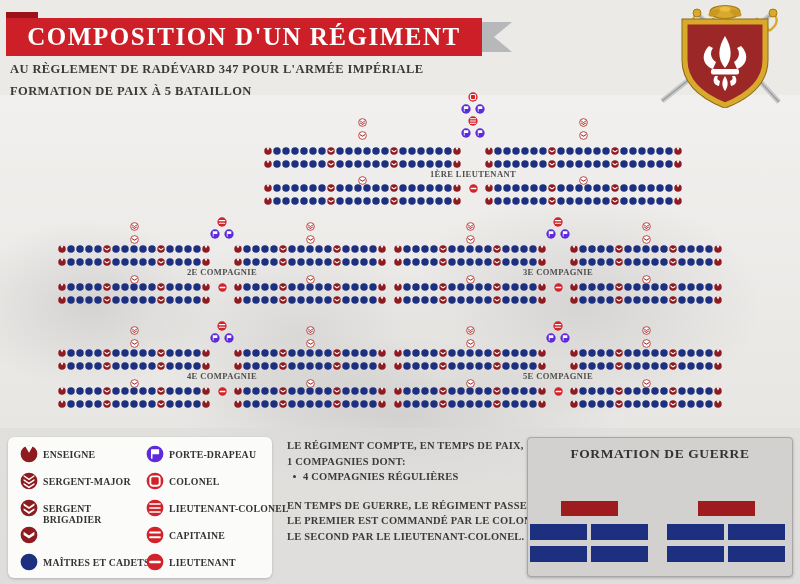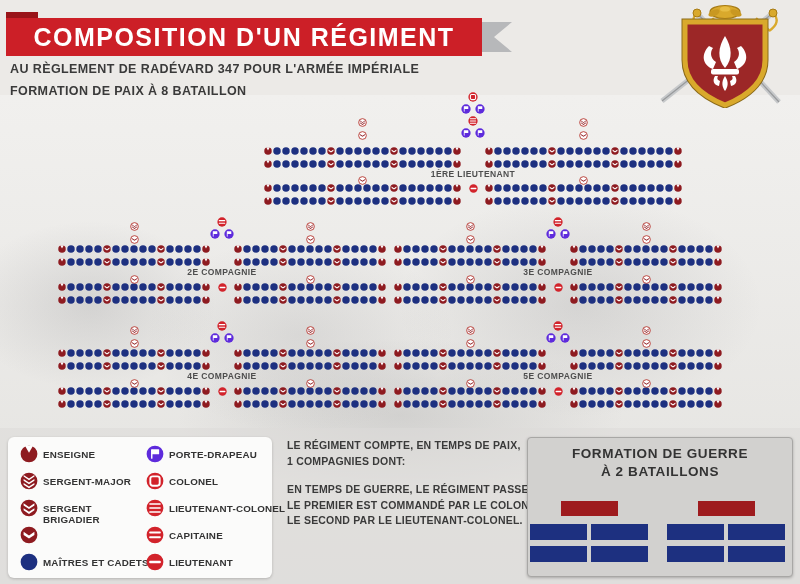--- a/index.html
+++ b/index.html
@@ -1,17 +1,17 @@
 <!DOCTYPE html>
 <html><head>
 <meta charset="utf-8">
 <style>
   html,body{margin:0;padding:0;background:#dfdedd;}
   #stage{position:relative;width:800px;height:584px;background:#eceae7;overflow:hidden;
-         font-family:Liberation Sans, sans-serif;}
+         font-family:Liberation Serif, serif;}
   .abs{position:absolute;}
   #photo-layer{position:absolute;left:0;top:95px;width:800px;height:489px;
     background-image:
       radial-gradient(180px 120px at 90px 210px, rgba(90,90,95,.16), transparent 70%),
       radial-gradient(220px 140px at 300px 240px, rgba(90,90,95,.12), transparent 70%),
       radial-gradient(260px 160px at 580px 210px, rgba(90,90,95,.15), transparent 70%),
       radial-gradient(320px 110px at 400px 320px, rgba(110,110,112,.18), transparent 70%),
       linear-gradient(#f1f0ee, #e3e2df);}
   #bottom-strip{position:absolute;left:0;top:428px;width:800px;height:156px;background:#dcdbd8;opacity:.55;}
   #banner-text{position:absolute;left:6px;top:18px;width:476px;height:38px;line-height:38px;text-align:center;
@@ -45,21 +45,21 @@
   <div id="bottom-strip"></div>
 
   <svg class="abs" style="left:0;top:10px;" width="520" height="50" viewBox="0 0 520 50">
     <polygon points="455,12 512,12 494,27 512,42 455,42" fill="#b7b8ba"></polygon>
     <polygon points="6,2 38,2 38,9 6,9" fill="#991419"></polygon>
     <rect x="6" y="8" width="476" height="38" fill="#cc1f27"></rect>
   </svg>
   <div id="banner-text">COMPOSITION D'UN RÉGIMENT</div>
 
   <div class="subtitle" style="top:62px;">AU RÈGLEMENT DE RADÉVARD 347 POUR L'ARMÉE IMPÉRIALE</div>
-  <div class="subtitle" style="top:84px;">FORMATION DE PAIX À 8 BATAILLON</div>
+  <div class="subtitle" style="top:84px;">FORMATION DE PAIX À 5 BATAILLON</div>
 
   <svg class="abs" style="left:652px;top:2px;" width="146" height="106" viewBox="0 0 146 106">
     <g>
       <line x1="45" y1="11" x2="127" y2="100" stroke="#c6c8ca" stroke-width="5"></line>
       <line x1="45" y1="11" x2="127" y2="100" stroke="#97999b" stroke-width="1.2"></line>
       <line x1="121" y1="11" x2="10" y2="99" stroke="#c6c8ca" stroke-width="5"></line>
       <line x1="121" y1="11" x2="10" y2="99" stroke="#97999b" stroke-width="1.2"></line>
       <line x1="49.1" y1="28.7" x2="62.3" y2="16.5" stroke="#d9a92c" stroke-width="3.2"></line>
       <path d="M45,11 Q36,20 49,29" fill="none" stroke="#d9a92c" stroke-width="2.4"></path>
       <circle cx="45" cy="11" r="4" fill="#d9a92c" stroke="#a77b14" stroke-width="1"></circle>
@@ -163,29 +163,29 @@
           <circle cx="10" cy="10" r="9.3" fill="#d2232b"></circle>
           <rect x="3.5" y="8.6" width="13" height="2.8" rx="1.2" fill="#fff"></rect>
         </svg>
       </span>
       <div class="legend-label" style="left: 161px; top: 119.5px;">LIEUTENANT</div>
     </div>
 
   <div id="info-block">
       <div class="tline">LE RÉGIMENT COMPTE, EN TEMPS DE PAIX,</div>
       <div class="tline">1 COMPAGNIES DONT:</div>
+      <div class="tline bullet">4 COMPAGNIES RÉGULIÈRES</div>
       <div class="tgap"></div>
       <div class="tline">EN TEMPS DE GUERRE, LE RÉGIMENT PASSE À</div>
       <div class="tline">LE PREMIER EST COMMANDÉ PAR LE COLONEL,</div>
       <div class="tline">LE SECOND PAR LE LIEUTENANT-COLONEL.</div>
     </div>
 
   <div id="war-panel">
     <div class="war-title first">FORMATION DE GUERRE</div>
-    <div class="war-title">À 2 BATAILLONS</div>
   <div class="war-red" style="background: rgb(158, 27, 30); left: 32.5px; top: 63px;"></div>
       <div class="war-blue" style="background: rgb(29, 48, 128); left: 2px; top: 86px;"></div>
       <div class="war-blue" style="background: rgb(29, 48, 128); left: 63px; top: 86px;"></div>
       <div class="war-blue" style="background: rgb(29, 48, 128); left: 2px; top: 108px;"></div>
       <div class="war-blue" style="background: rgb(29, 48, 128); left: 63px; top: 108px;"></div>
       <div class="war-red" style="background: rgb(158, 27, 30); left: 169.5px; top: 63px;"></div>
       <div class="war-blue" style="background: rgb(29, 48, 128); left: 139px; top: 86px;"></div>
       <div class="war-blue" style="background: rgb(29, 48, 128); left: 200px; top: 86px;"></div>
       <div class="war-blue" style="background: rgb(29, 48, 128); left: 139px; top: 108px;"></div>
       <div class="war-blue" style="background: rgb(29, 48, 128); left: 200px; top: 108px;"></div>

